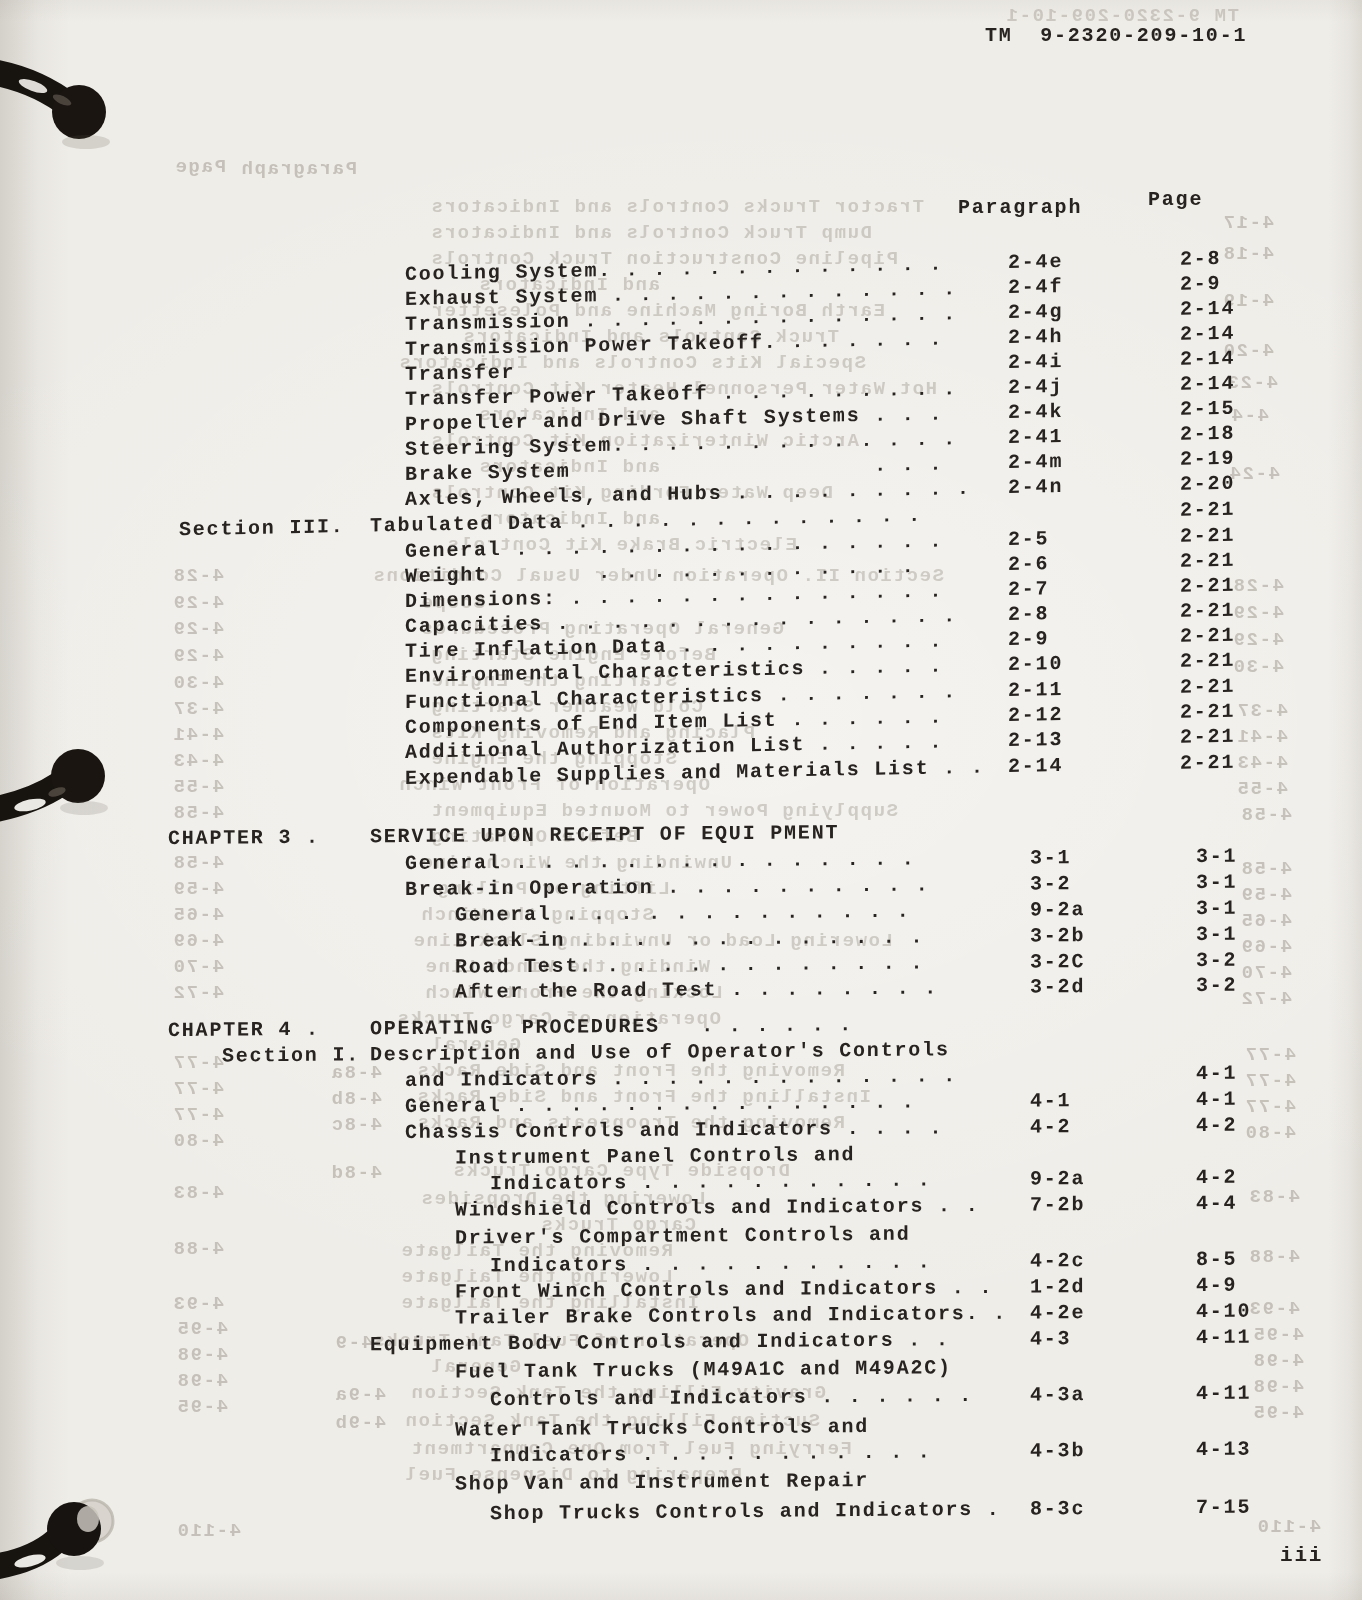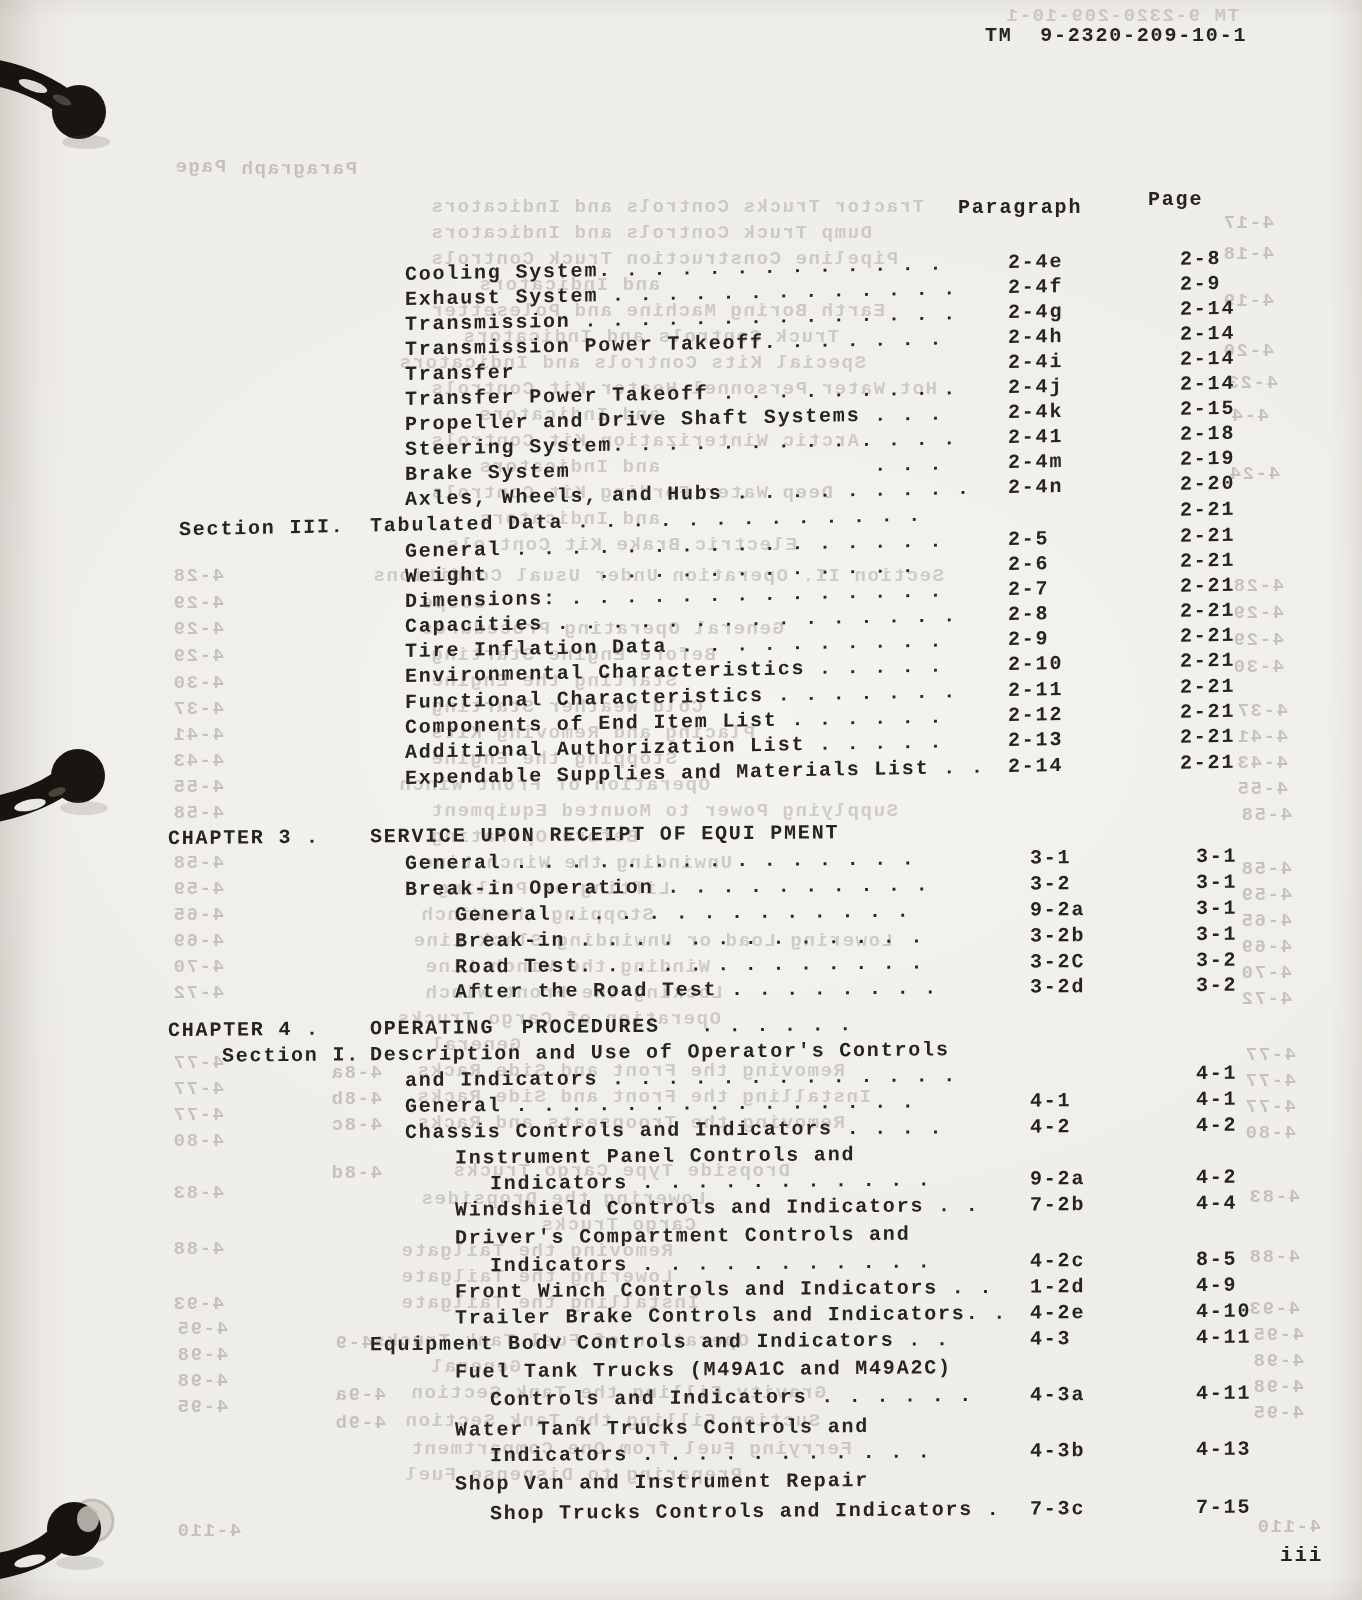--- a/index.html
+++ b/index.html
@@ -389,21 +389,21 @@
       <div class="row" style="top: 1445px;">
         <span class="cell lv4">Indicators . . . . . . . . . . .</span>
         <span class="cell para">4-3b</span>
         <span class="cell page">4-13</span>
       </div>
       <div class="row" style="top: 1473px;">
         <span class="cell lv3">Shop Van and Instrument Repair</span>
       </div>
       <div class="row" style="top: 1503px;">
         <span class="cell lv4">Shop Trucks Controls and Indicators .</span>
-        <span class="cell para">7-3c</span>
+        <span class="cell para">8-3c</span>
         <span class="cell page">7-15</span>
       </div>
     </div>
 
   <div class="abs ink" style="left:1280px;top:1544px;font-size:21px;">iii</div>
 
   <svg class="ring" style="top:40px;" width="135" height="140" viewBox="0 0 135 140">
     <path d="M -8 32 C 25 38, 52 52, 70 66" stroke="#17130f" stroke-width="26" fill="none" stroke-linecap="round"></path>
     <circle cx="79" cy="72" r="27" fill="#1a1511"></circle>
     <ellipse cx="33" cy="46" rx="15" ry="5" fill="#f4f1ec" opacity="0.9" transform="rotate(20 33 46)"></ellipse>

